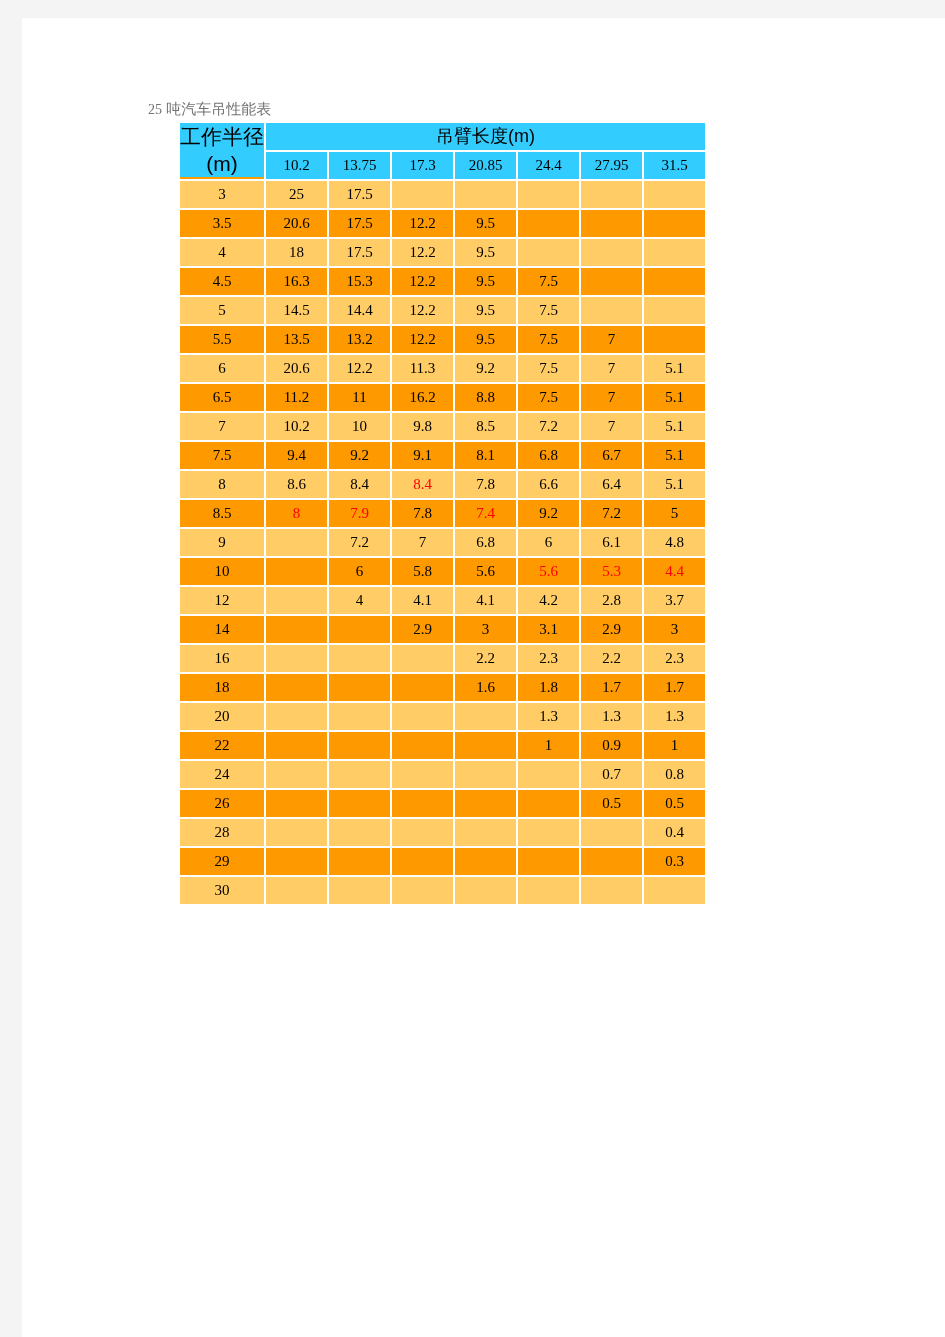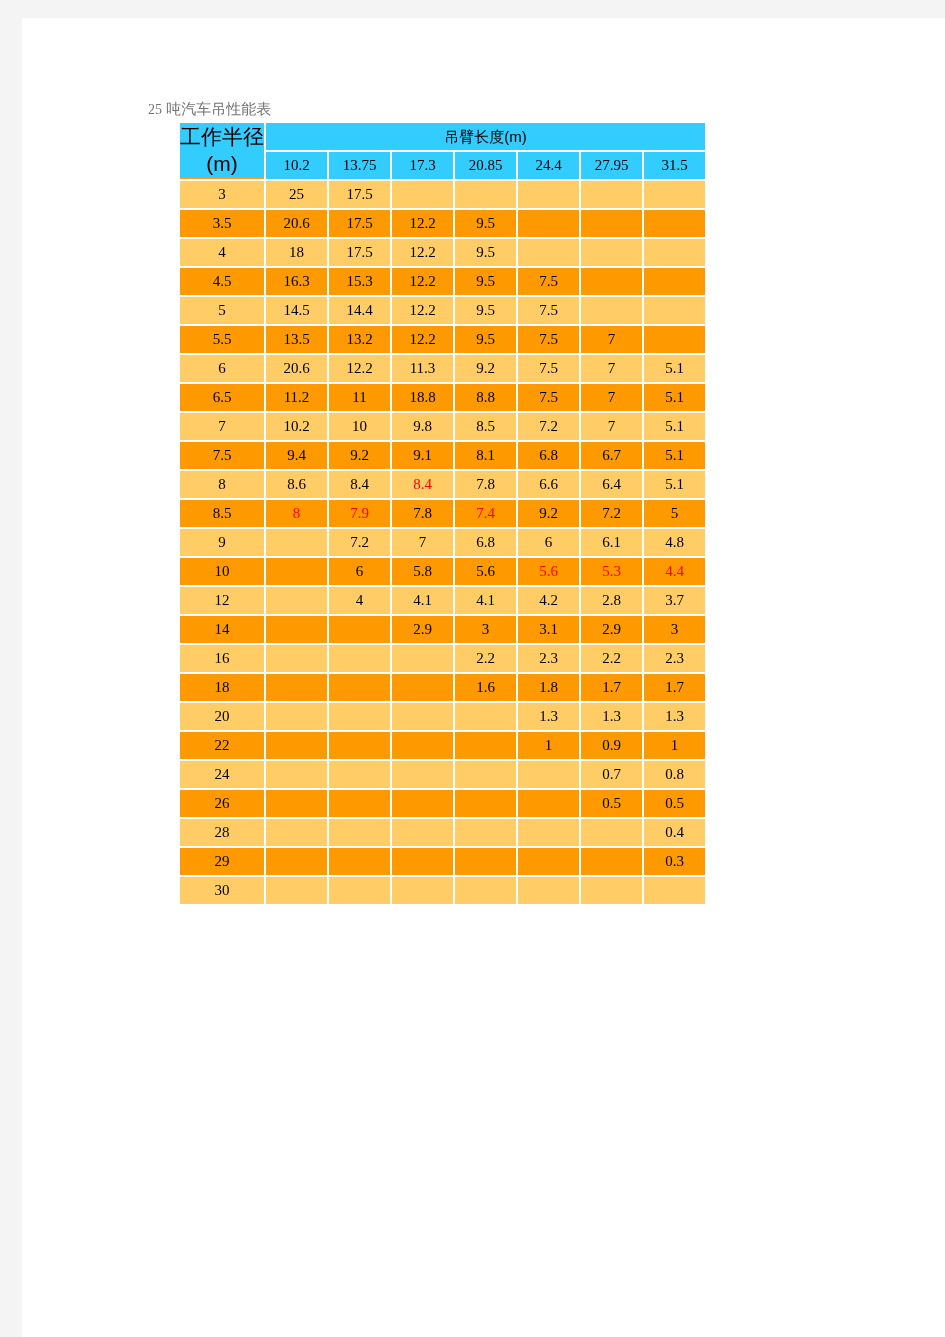--- a/index.html
+++ b/index.html
@@ -69,21 +69,21 @@
     font-size: 21px;
   }
   .hdr-radius .l1 { display: block; }
   .hdr-radius .l2 { display: block; }
   .hdr-arm-title {
     background: #33ccff;
     font-weight: bold;
     height: 27px;
     line-height: 27px;
     font-family: "Liberation Sans", "DejaVu Sans", sans-serif;
-    font-size: 15px;
+    font-size: 18px;
   }
   .hdr-arm-val {
     background: #33ccff;
     font-size: 15px;
   }
 
   tr.light td { background: #ffcc66; }
   tr.dark  td { background: #ff9900; }
 
   td.red { color: #ff0000; }
@@ -196,21 +196,21 @@
             <td>11.3</td>
             <td>9.2</td>
             <td>7.5</td>
             <td>7</td>
             <td>5.1</td>
           </tr>
           <tr class="dark">
             <td>6.5</td>
             <td>11.2</td>
             <td>11</td>
-            <td>18.8</td>
+            <td>16.2</td>
             <td>8.8</td>
             <td>7.5</td>
             <td>7</td>
             <td>5.1</td>
           </tr>
           <tr class="light">
             <td>7</td>
             <td>10.2</td>
             <td>10</td>
             <td>9.8</td>

